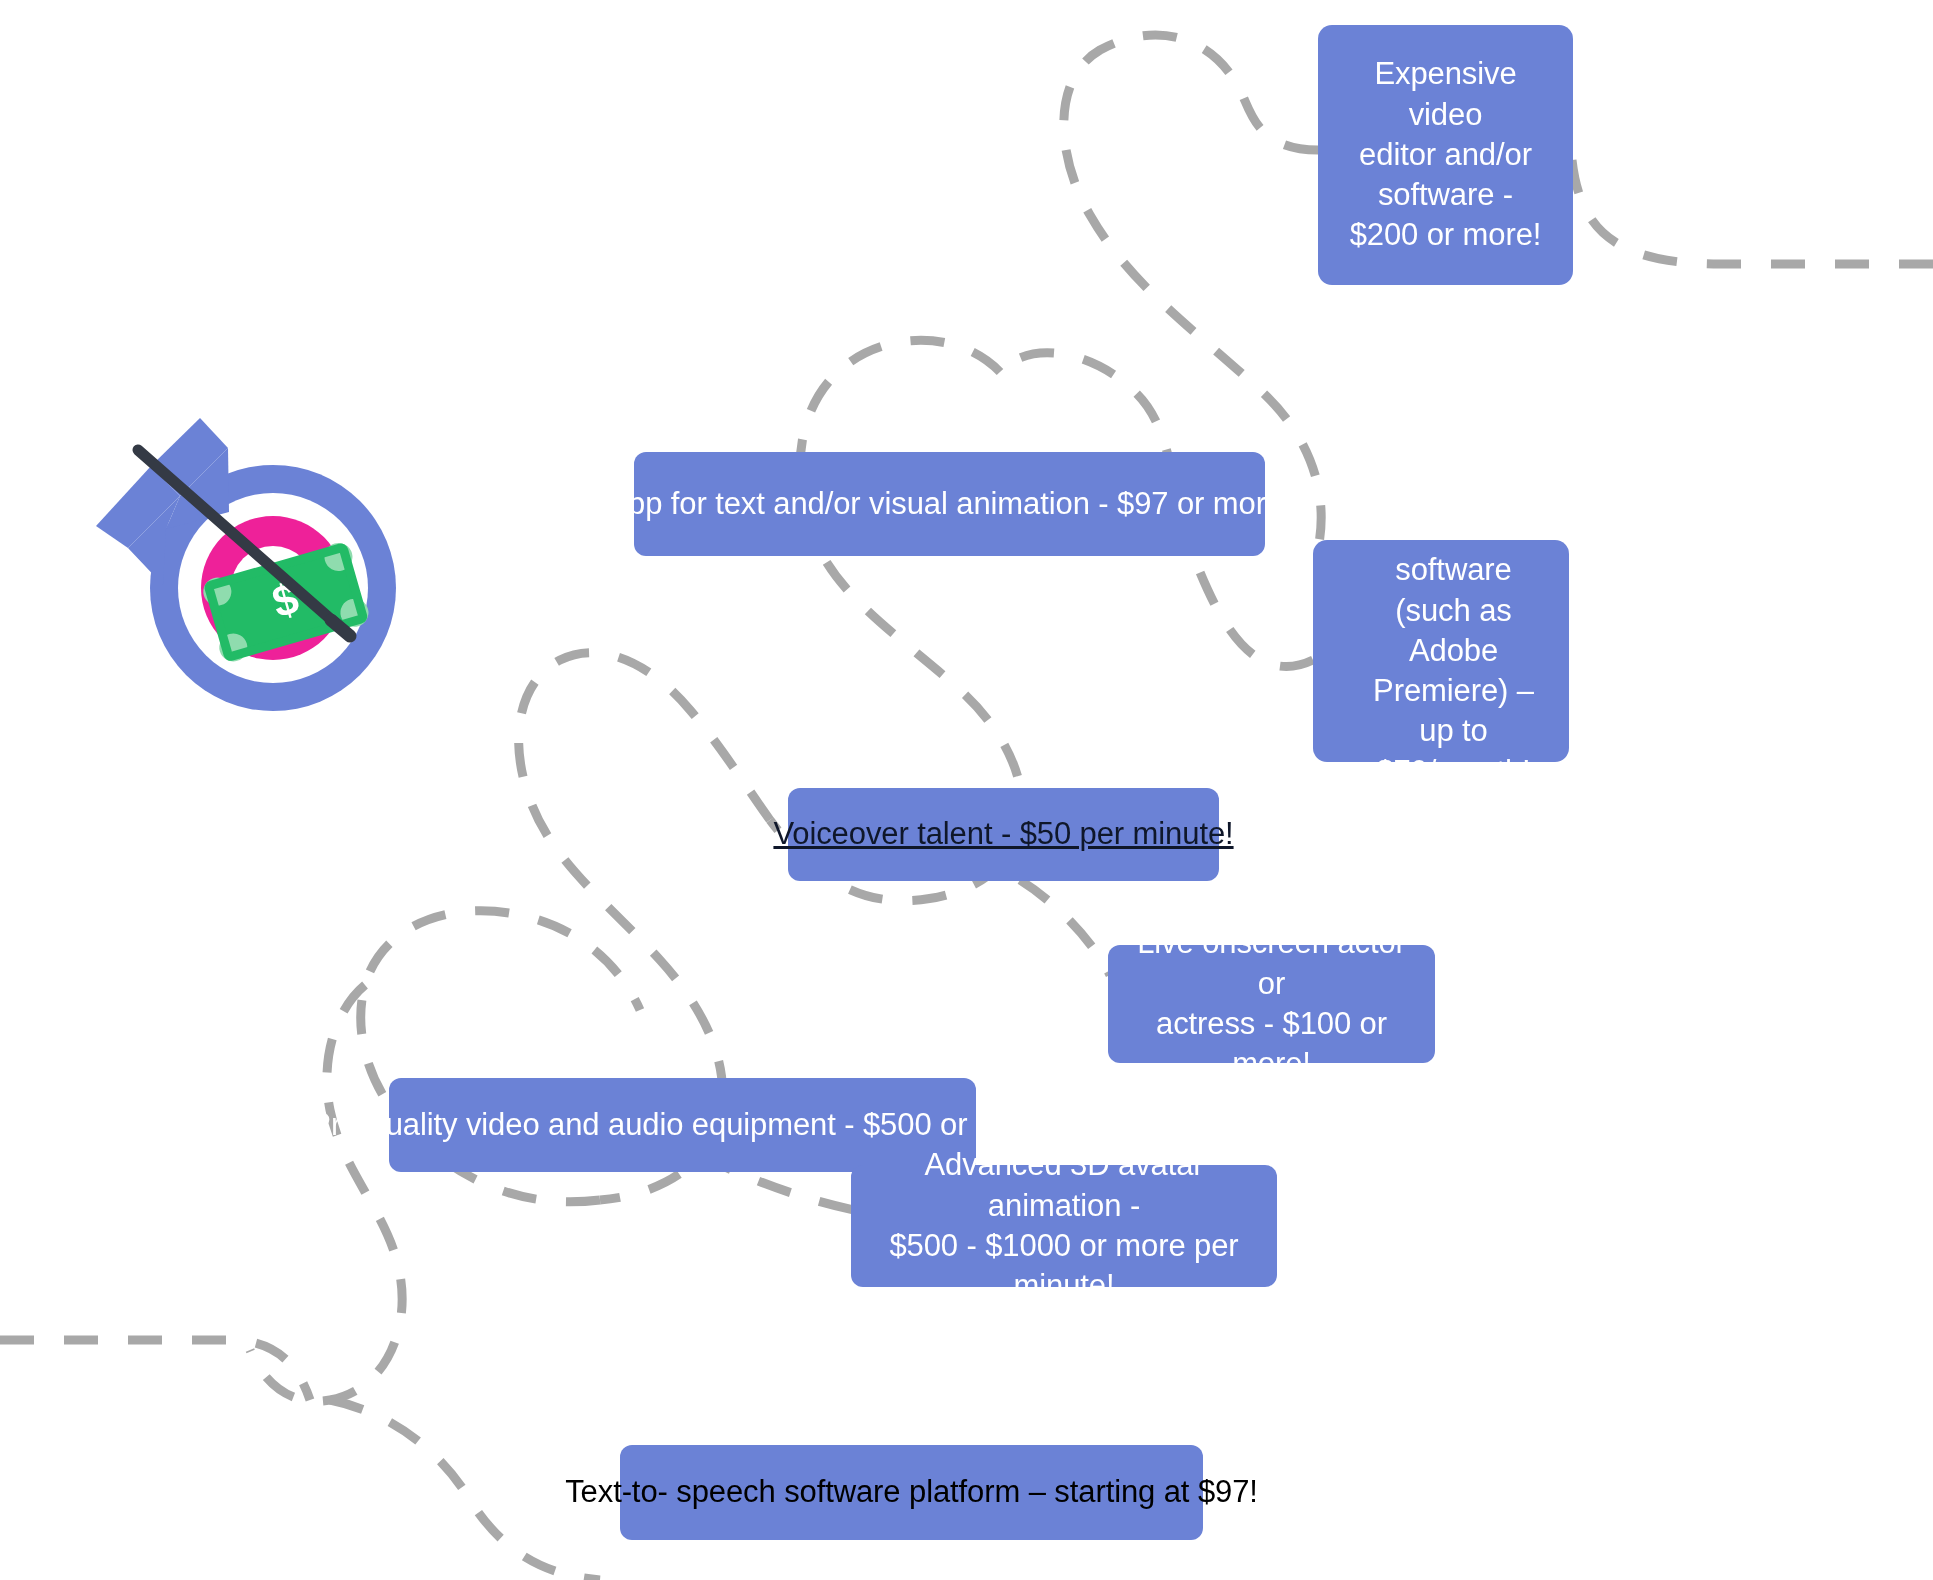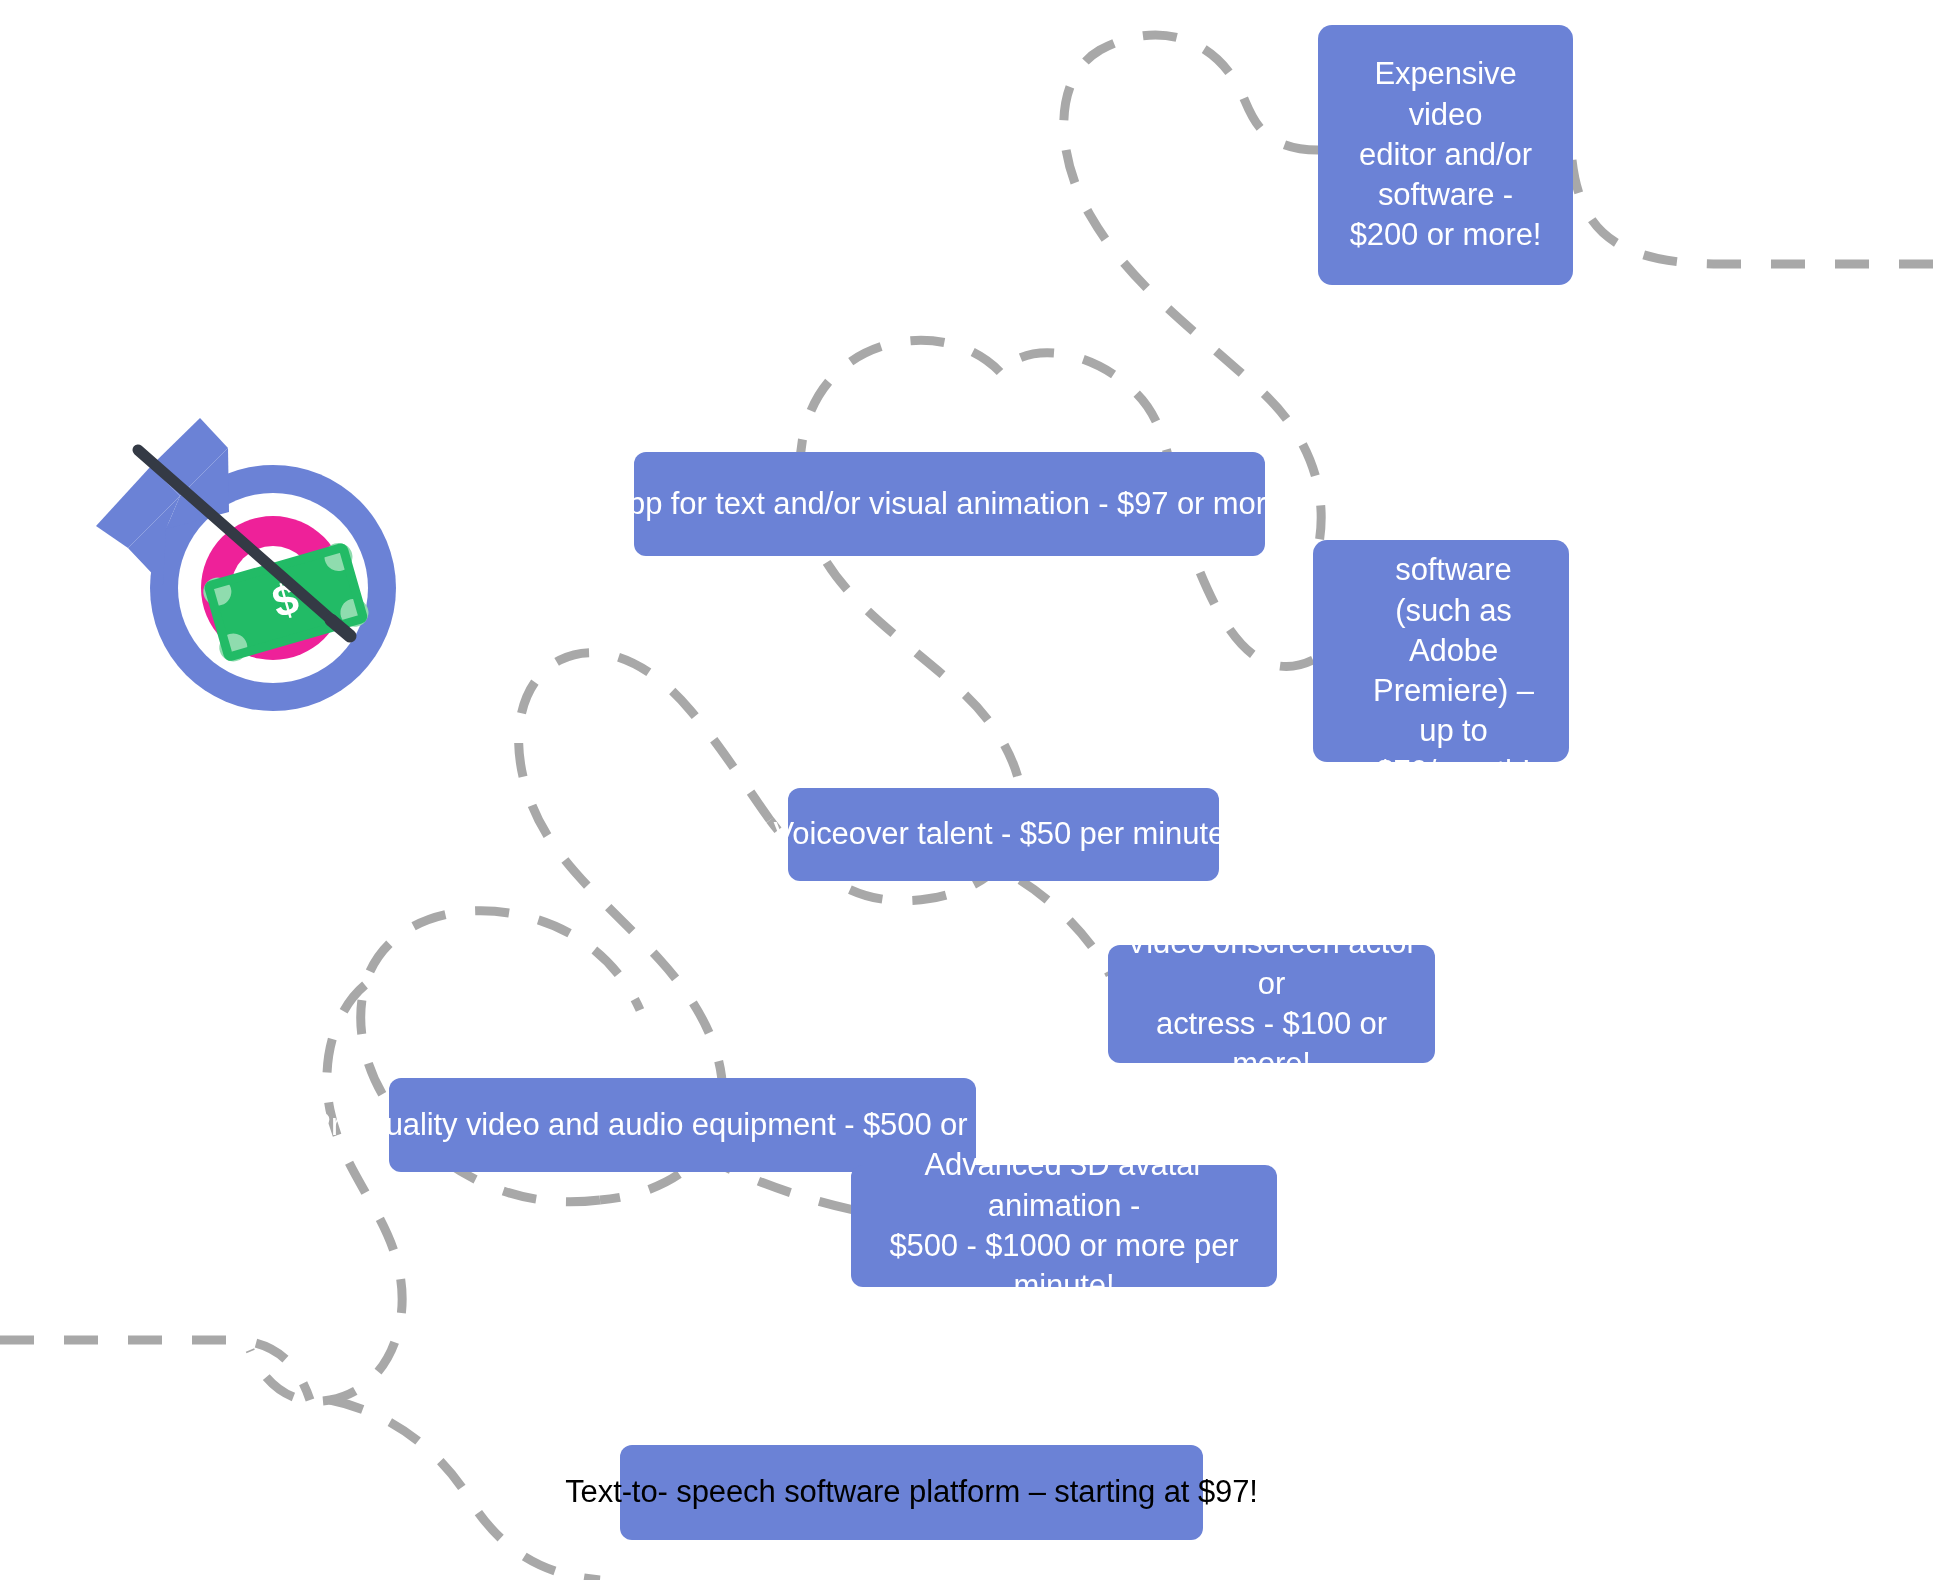--- a/index.html
+++ b/index.html
@@ -184,26 +184,26 @@
     <span>App for text and/or visual animation - $97 or more!</span>
   </div>
 
   <div class="card multi" id="card-video-editor-software" style="background: rgb(107, 130, 214); color: rgb(255, 255, 255);">
     <span>Video editor
 software (such as
 Adobe Premiere) –
 up to $79/month!</span>
   </div>
 
-  <div class="card single" id="card-voiceover-talent" style="background: rgb(107, 130, 214); color: #ffffff;">
+  <div class="card single" id="card-voiceover-talent" style="background: rgb(107, 130, 214); color: #0f172a; text-decoration: underline;">
     <span>Voiceover talent - $50 per minute!</span>
   </div>
 
   <div class="card multi" id="card-live-actor" style="background: rgb(107, 130, 214); color: rgb(255, 255, 255);">
-    <span>Video onscreen actor or
+    <span>Live onscreen actor or
 actress - $100 or more!</span>
   </div>
 
   <div class="card single" id="card-pro-equipment" style="background: rgb(107, 130, 214); color: rgb(255, 255, 255);">
     <span>Pro-quality video and audio equipment - $500 or more!</span>
   </div>
 
   <div class="card multi" id="card-avatar-animation" style="background: rgb(107, 130, 214); color: rgb(255, 255, 255);">
     <span>Advanced 3D avatar animation -
 $500 - $1000 or more per minute!</span>

